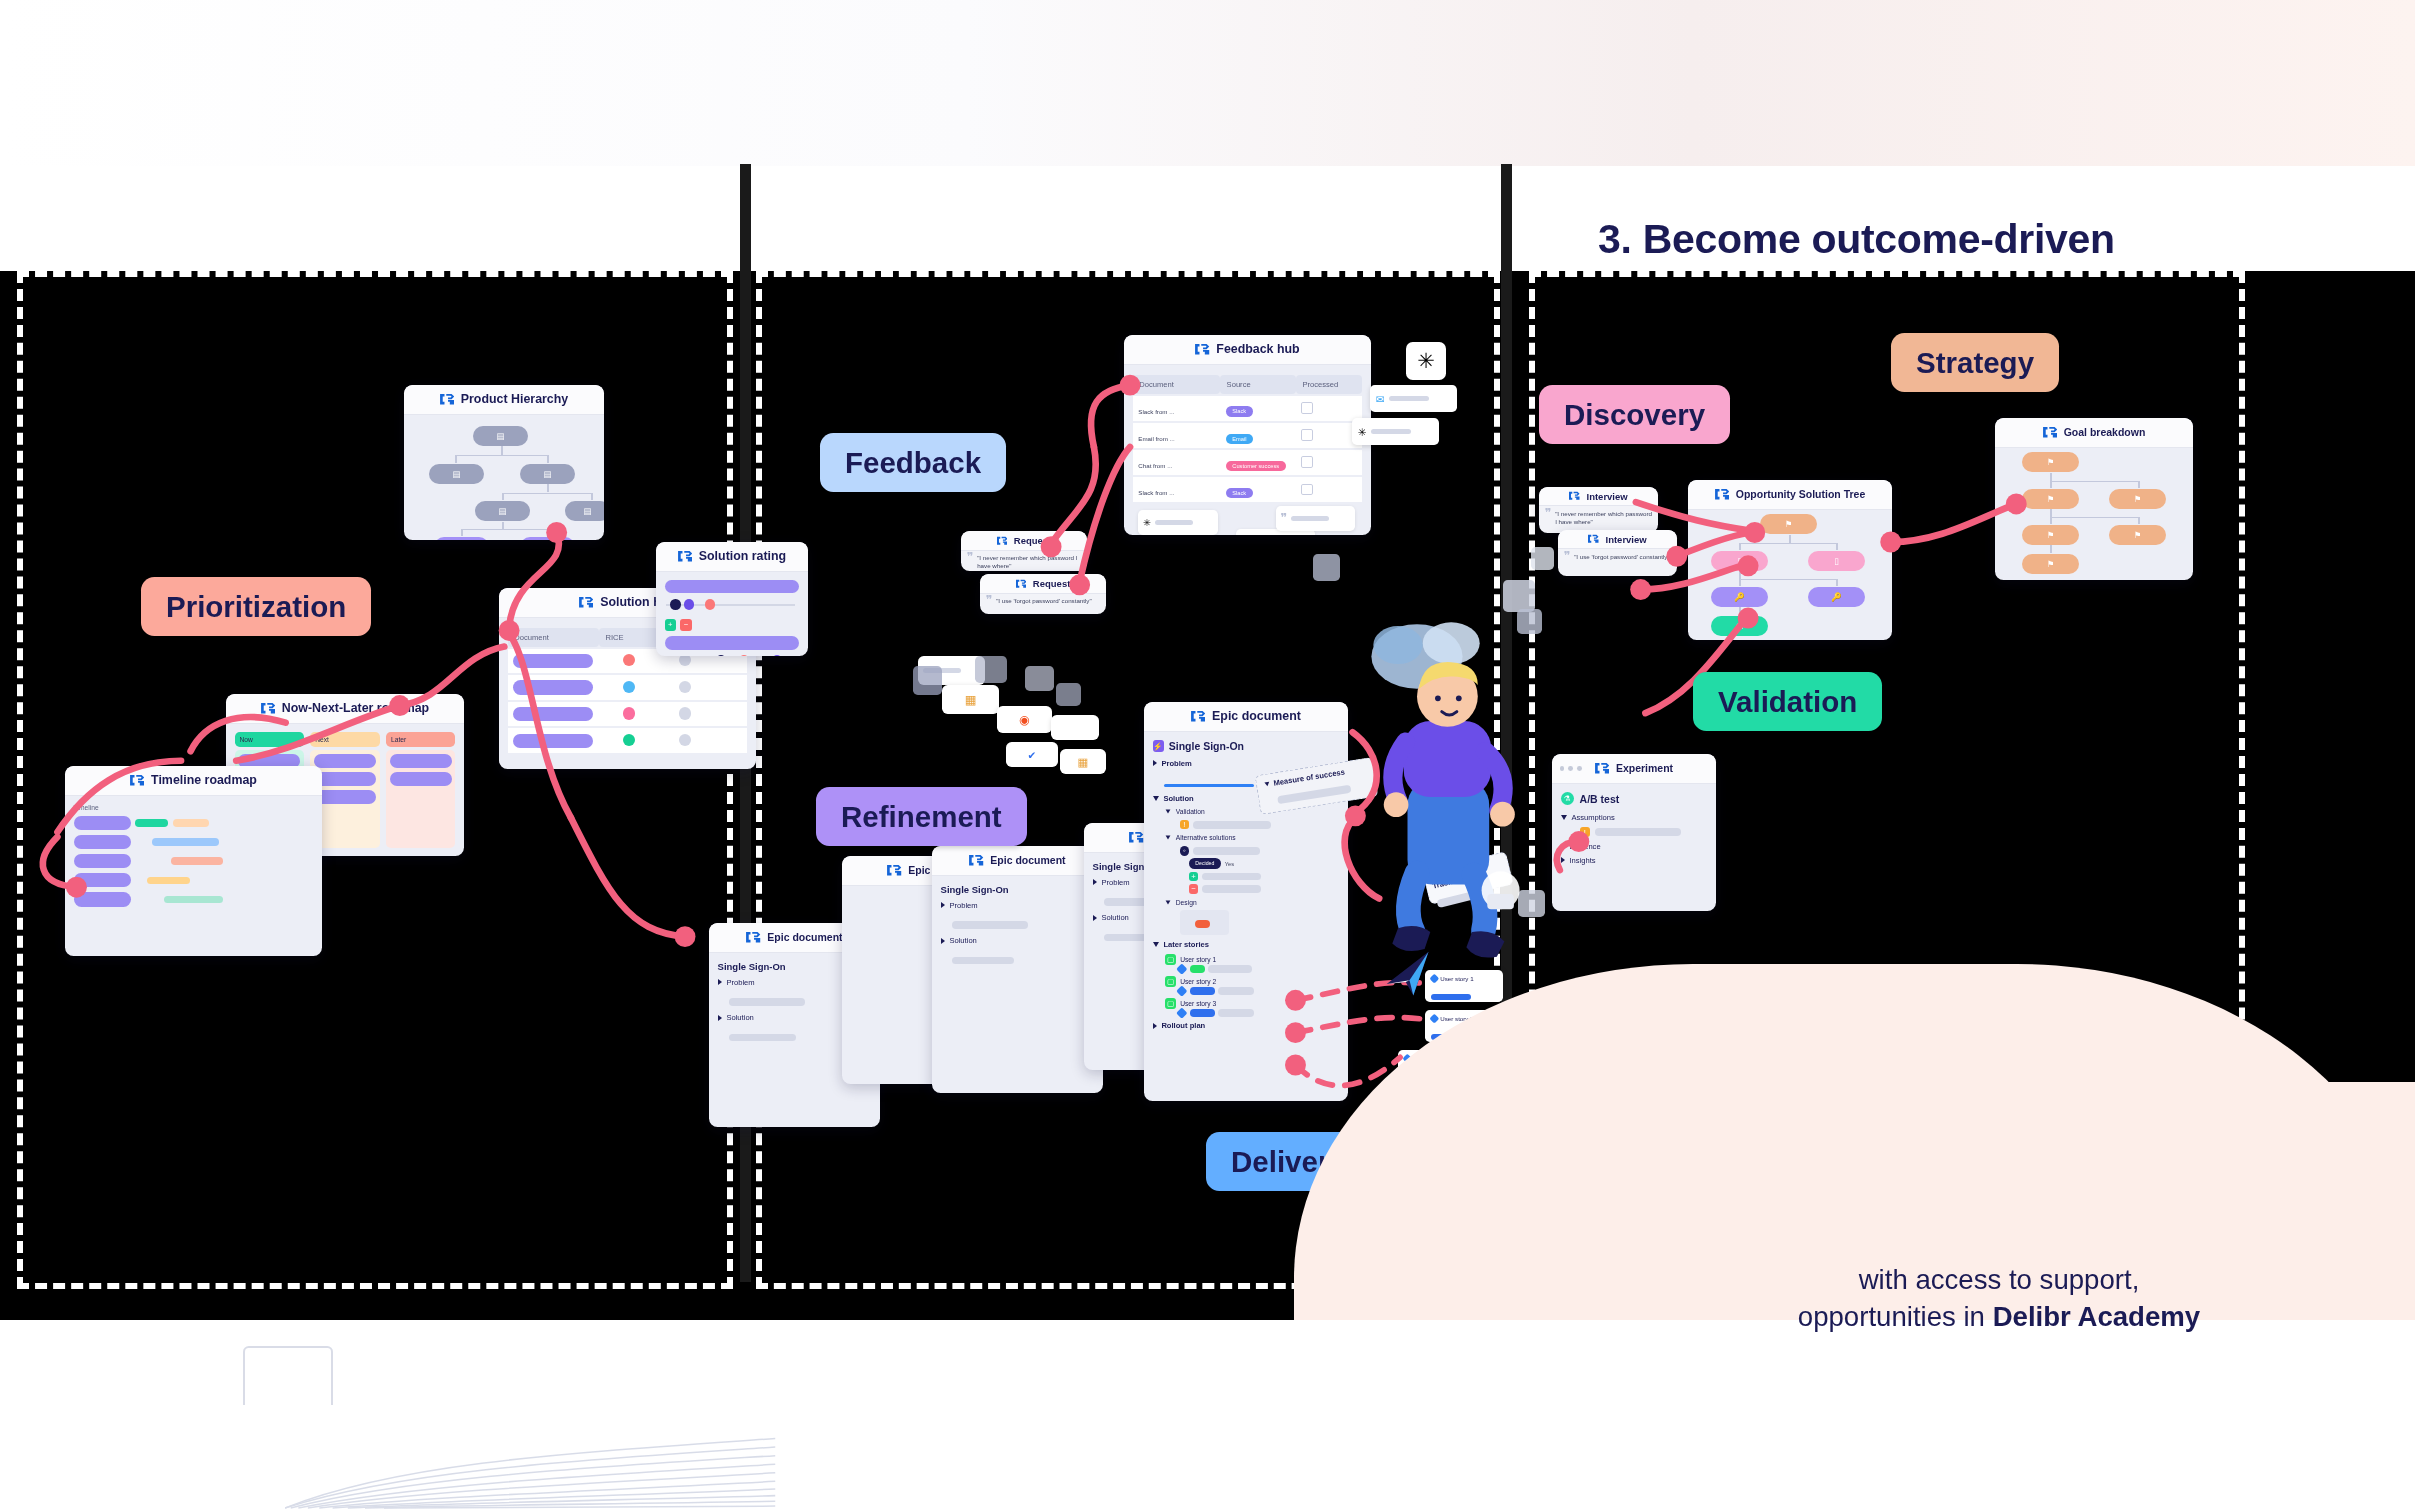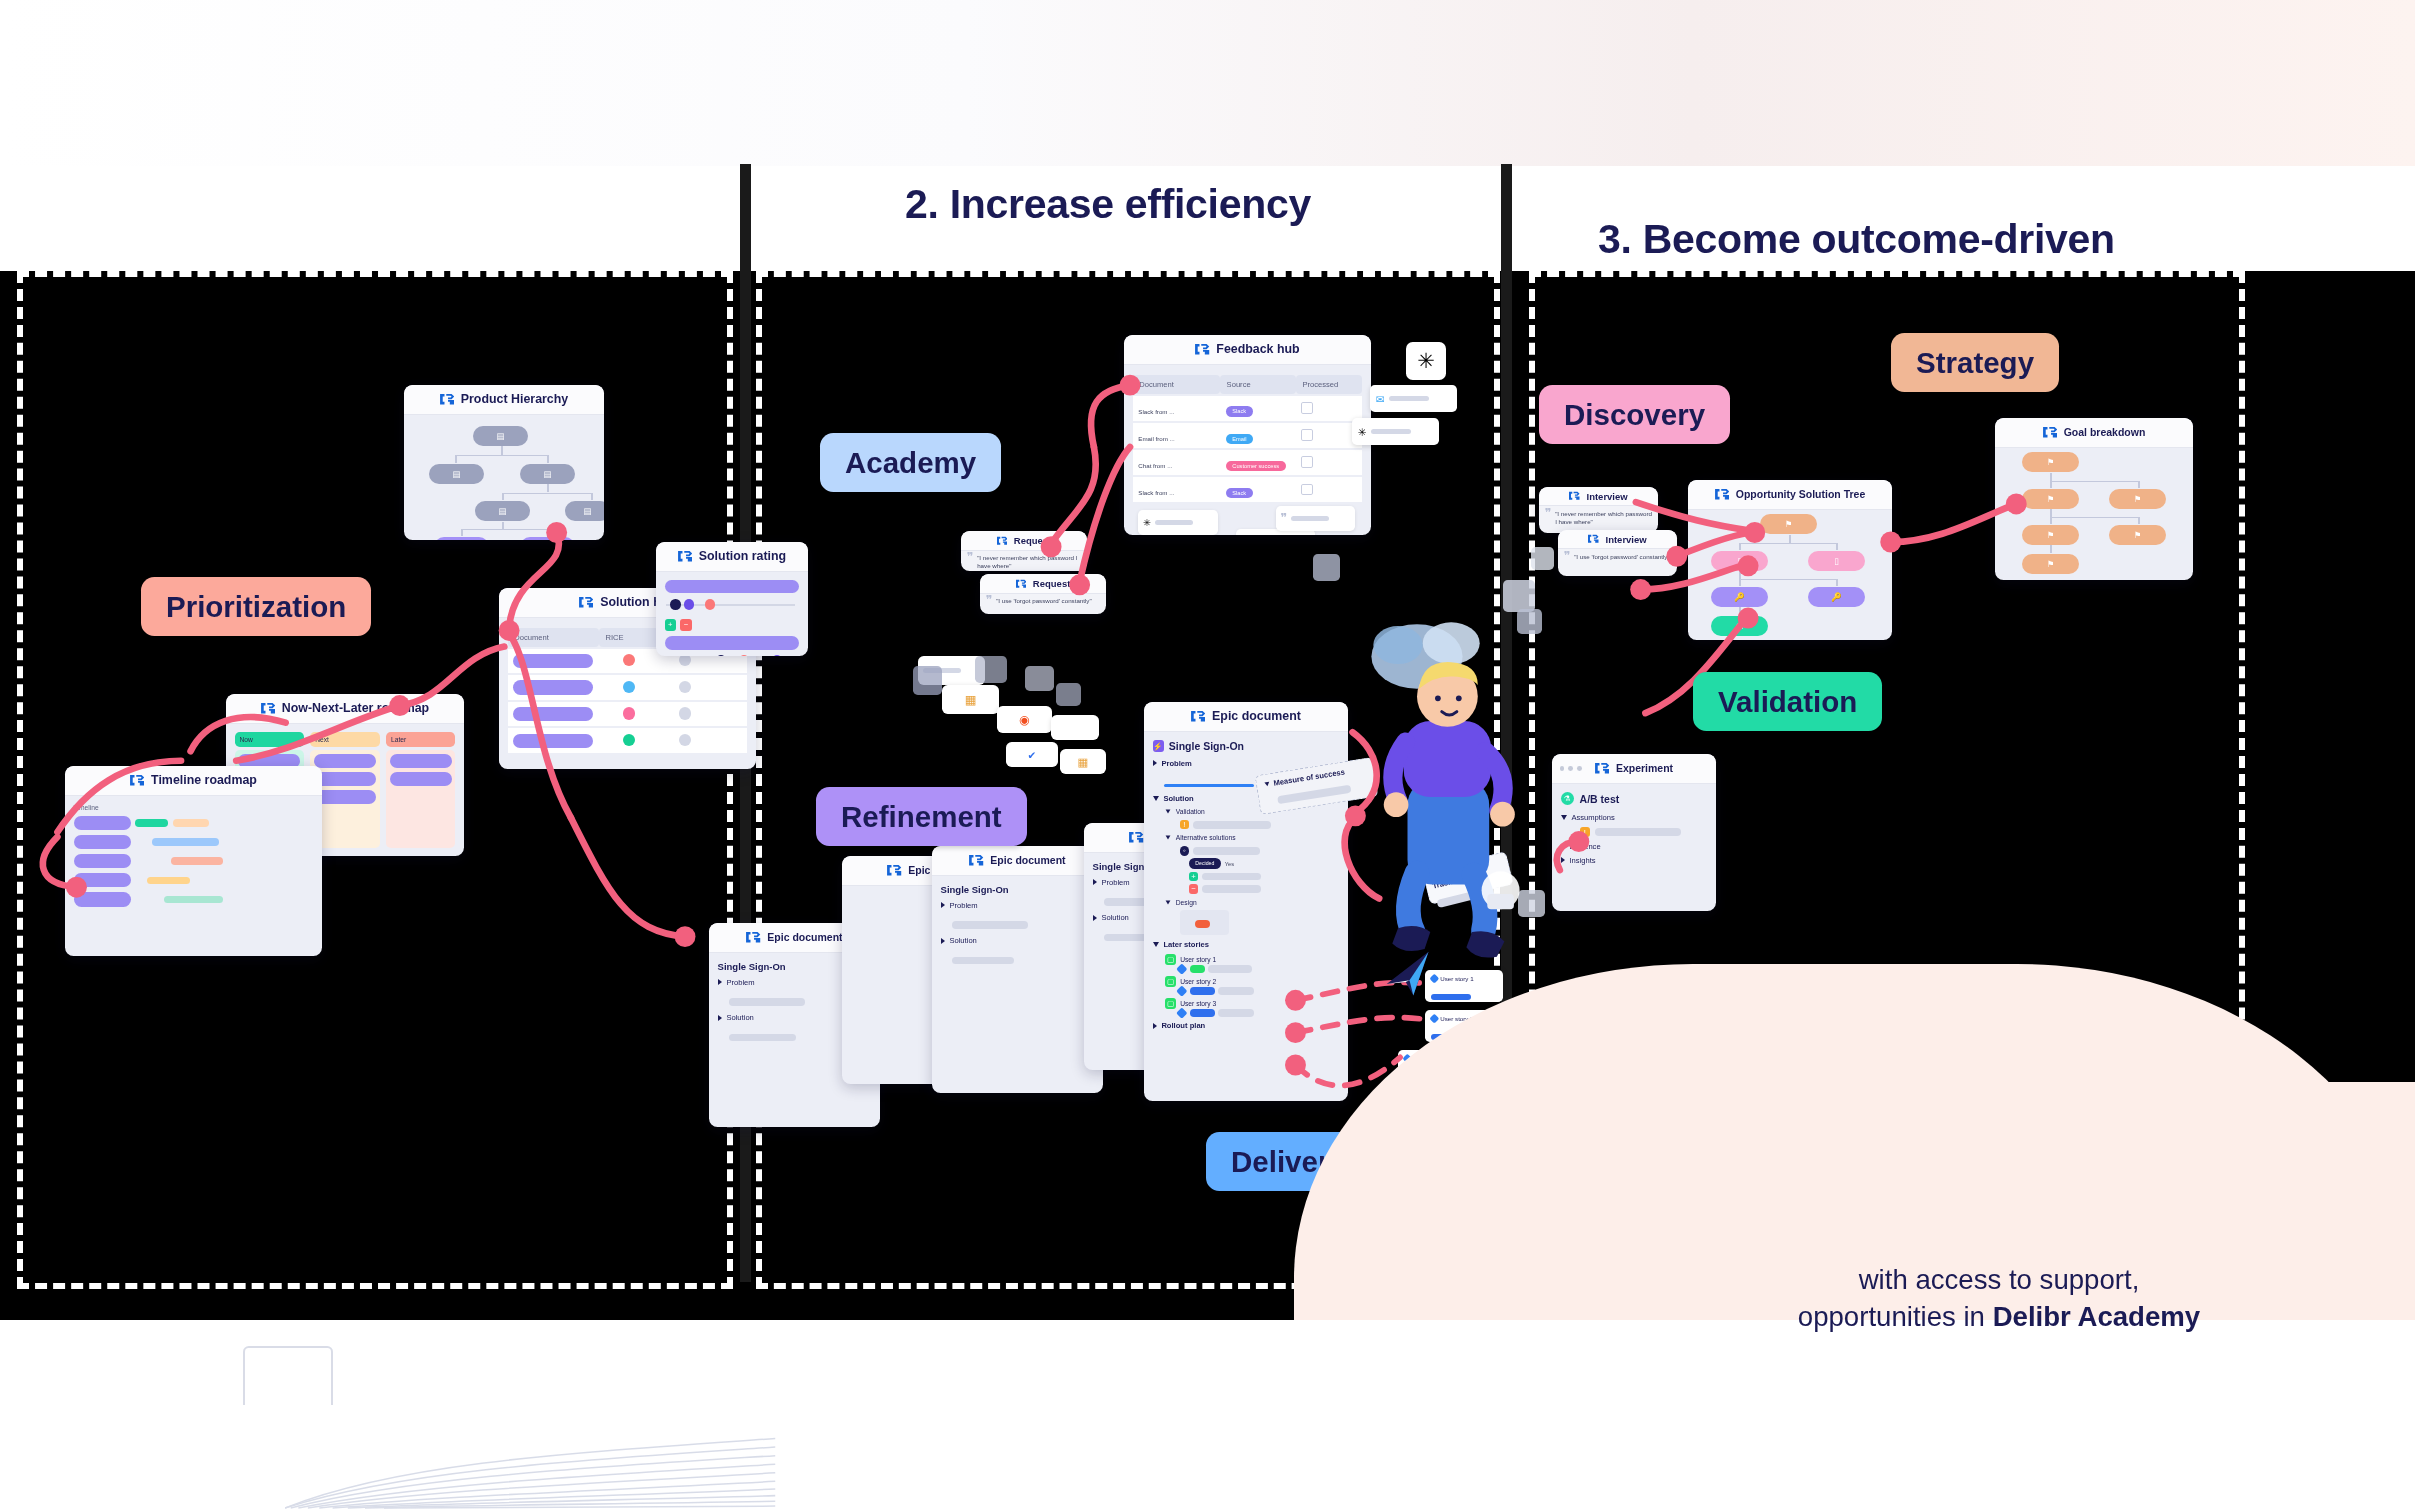--- a/index.html
+++ b/index.html
@@ -84,21 +84,20 @@
   .qm{color:#b9c0d6;font-size:12.4px;line-height:7.6px;}
 </style>
 </head>
 <body>
 
 <div class="stage">
 
   <div class="top-gradient"></div>
 
   <div class="header-strip"></div>
-  <div class="hdr" id="hdr2">2. Increase efficiency</div>
   <div class="hdr" id="hdr3">3. Become outcome-driven</div>
 
   <div class="tickcol" style="left:740px;top:164px;height:1118px;"></div>
   <div class="tickcol" style="left:1501px;top:164px;height:1118px;"></div>
 
   <div class="colbox" id="colbox1"></div>
   <div class="colbox" id="colbox2"></div>
   <div class="colbox" id="colbox3"></div>
 
   <div class="card" style="left:404px;top:385px;width:200px;height:155px;">
@@ -871,21 +870,21 @@
       <path d="M6 40 L50 6 L34 52 L26 38z" fill="#1b1b55"></path>
       <path d="M50 6 L34 52 L30 36z" fill="#3fa9f5"></path>
       <path d="M6 40 L30 36 L26 38z" fill="#ffffff"></path>
     </svg>
   </div>
 
   <div class="pill" style="left:141px;top:577px;height:59px;font-size:29.5px;background:#fca99b;">
       <span>Prioritization</span>
     </div>
   <div class="pill" style="left:820px;top:433px;height:59px;font-size:29.5px;background:#b9d7fd;">
-      <span>Academy</span>
+      <span>Feedback</span>
     </div>
   <div class="pill" style="left:816px;top:787px;height:59px;font-size:29.5px;background:#ae91f7;">
       <span>Refinement</span>
     </div>
   <div class="pill" style="left:1206px;top:1132px;height:59px;font-size:29.5px;background:#63aeff;">
       <span>Delivery</span>
     </div>
   <div class="pill" style="left:1539px;top:385px;height:59px;font-size:29.5px;background:#f9a6ce;">
       <span>Discovery</span>
     </div>

